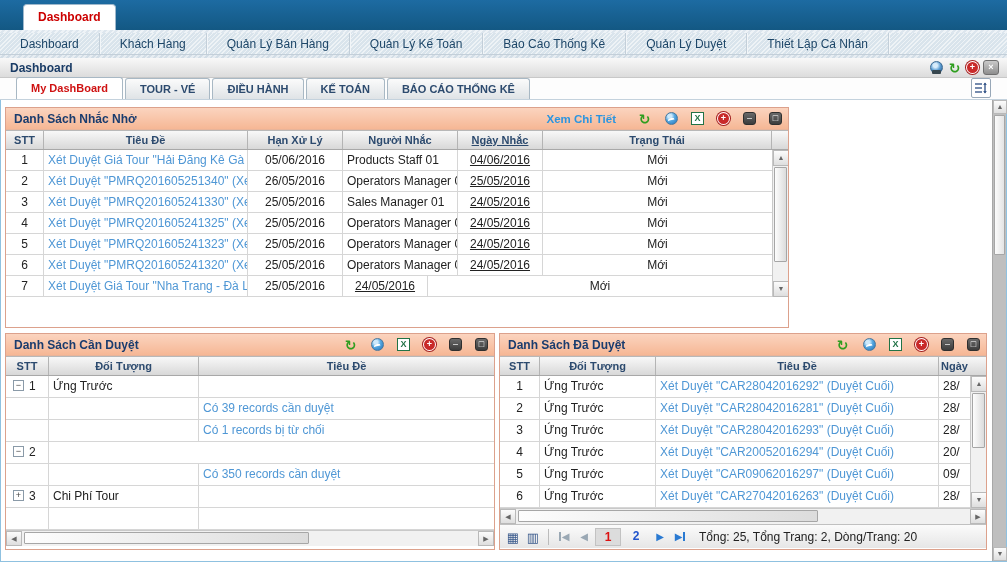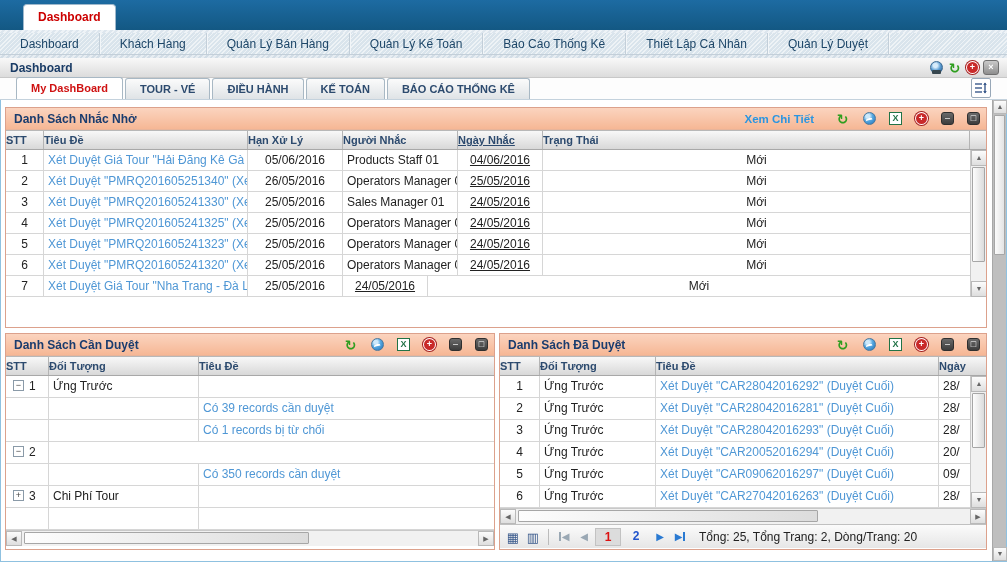--- a/index.html
+++ b/index.html
@@ -42,40 +42,40 @@
   .layoutbtn { margin-left:auto; margin-right:16px; margin-bottom:1px; width:20px; height:20px;
                border:1px solid #98a8b8; background:#fff; border-radius:2px; display:flex;
                align-items:center; justify-content:center; cursor:pointer; }
 
   
   .content { position:absolute; left:0; top:100px; width:1007px; height:462px;
              border:1px solid #8fc1e0; border-top:none; background:#fff; }
 
   
   .panel { position:absolute; border:1px solid #dca18c; background:#fff; }
-  .p1 { left:4px; top:7px;   width:982px; height:221px; }
+  .p1 { left:4px; top:7px;   width:784px; height:221px; }
   .p2 { left:4px; top:233px; width:490px; height:217px; }
   .p3 { left:498px; top:233px; width:488px; height:217px; }
   .phdr { height:22px; background:linear-gradient(#fbd4bf,#f6b795); display:flex; align-items:center;
           border-bottom:1px solid #e8b49a; }
   .ptitle { margin-left:8px; font-weight:bold; color:#1a3c6e; }
   .picons { margin-left:auto; margin-right:6px; display:flex; align-items:center; gap:13px; }
   .detail-link { color:#2b95e0; font-weight:bold; font-size:11.5px; margin-right:8px; cursor:pointer; text-decoration:none; }
 
   
   .subtabs { height:22px; display:flex; align-items:center; padding-left:8px; background:#fff; }
   .subtab { font-weight:bold; font-size:11.5px; cursor:pointer; text-decoration:none; }
   .subtab.on { color:#1562b4; }
   .subtab.off { color:#9fc0dc; }
   .subsep { color:#9fb4c8; margin:0 12px; }
 
   
   .thead { display:flex; height:20px; background:linear-gradient(#f8f8f8,#d8d8d8);
            border-top:1px solid #b8b8b8; border-bottom:1px solid #a8a8a8; }
-  .th { font-weight:bold; font-size:11px; color:#2c4a6e; text-align:left; line-height:19px;
+  .th { font-weight:bold; font-size:11px; color:#2c4a6e; text-align:center; line-height:19px;
         border-right:1px solid #b4b4b4; overflow:hidden; white-space:nowrap; }
   .tbody { position:relative; overflow:hidden; background:#fff; }
   .tr { display:flex; height:21px; border-bottom:1px solid #d6d6d6; background:#fff; }
   .td { line-height:20px; padding:0 4px; border-right:1px solid #d6d6d6; overflow:hidden;
         white-space:nowrap; color:#222; }
   .center { text-align:center; }
   a.link { color:#4f97d5; text-decoration:none; cursor:pointer; }
 
   
   .r-stt{width:38px;} .r-title{width:204px;} .r-due{width:95px;} .r-person{width:115px;}
@@ -159,22 +159,22 @@
   </div>
 </div>
 <div class="topstrip"></div>
 
 <div class="menubar">
   <div class="mitem">Dashboard</div>
   <div class="mitem">Khách Hàng</div>
   <div class="mitem">Quản Lý Bán Hàng</div>
   <div class="mitem">Quản Lý Kế Toán</div>
   <div class="mitem">Báo Cáo Thống Kê</div>
+  <div class="mitem">Quản Lý Duyệt</div>
   <div class="mitem">Thiết Lập Cá Nhân</div>
-  <div class="mitem">Quản Lý Duyệt</div>
 </div>
 <div class="menustrip"></div>
 
 <div class="sechdr">
   <span class="sectitle">Dashboard</span>
   <span class="winicons">
     <span class="ic ic-globe"></span>
     <span class="ic ic-refresh">↻</span>
     <span class="ic ic-lifebuoy">+</span>
     <span class="ic ic-closegray">×</span>

